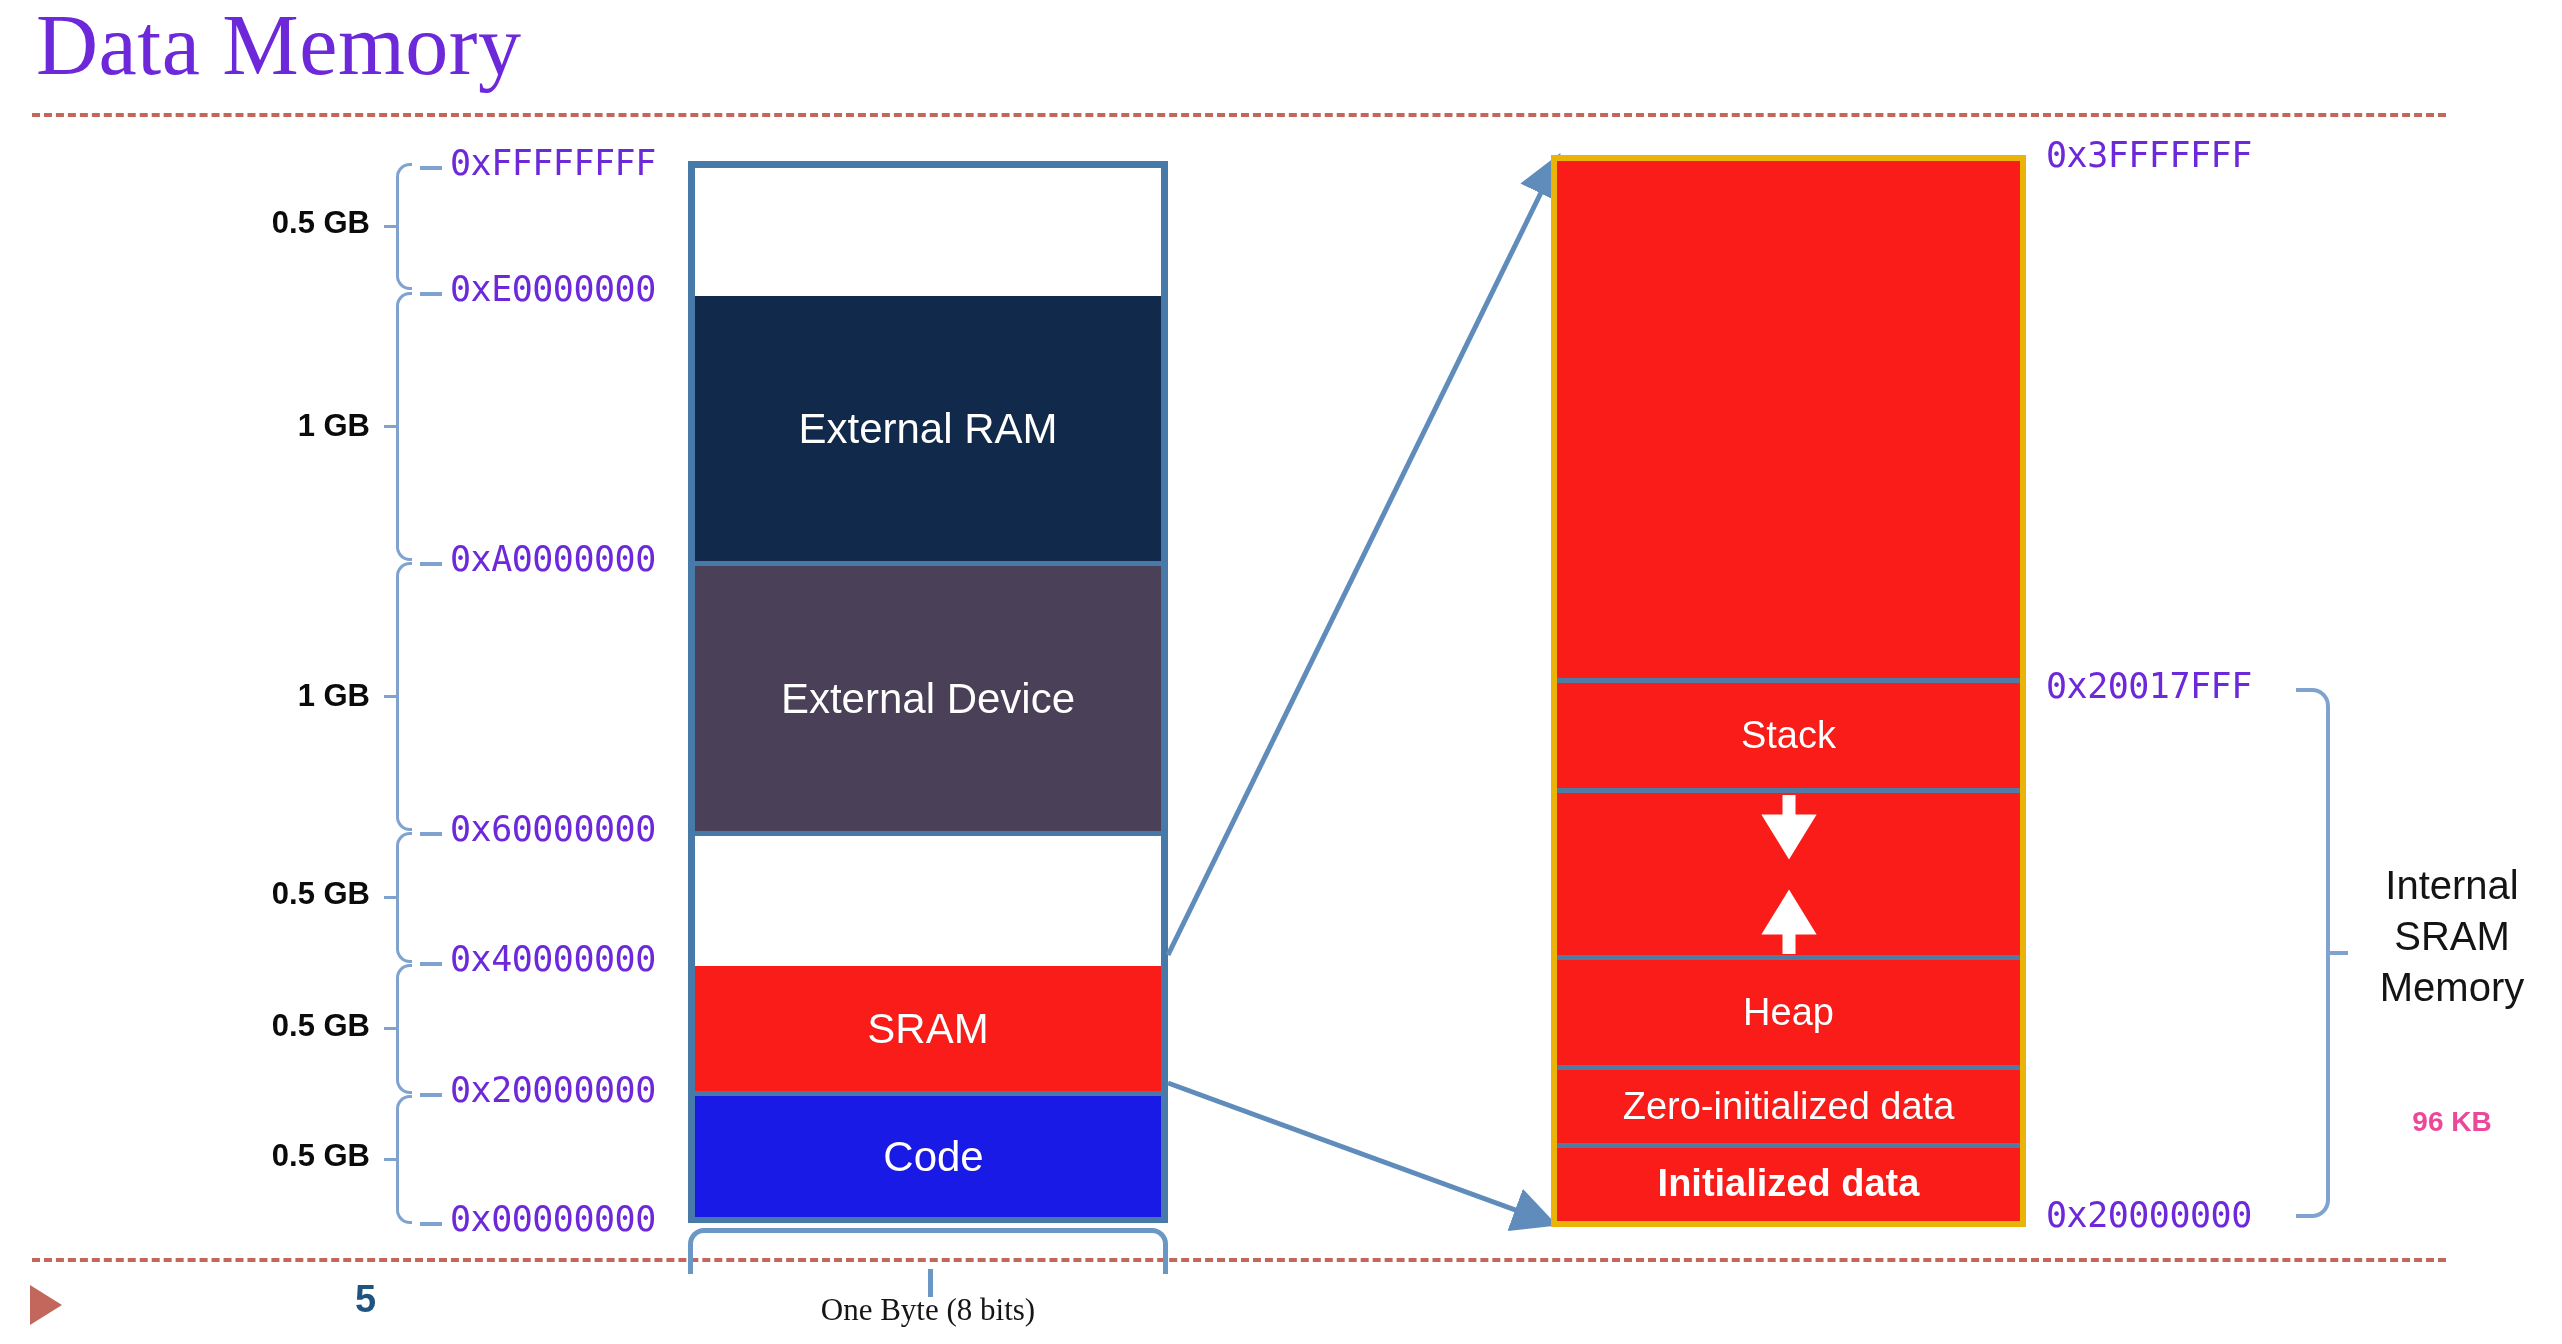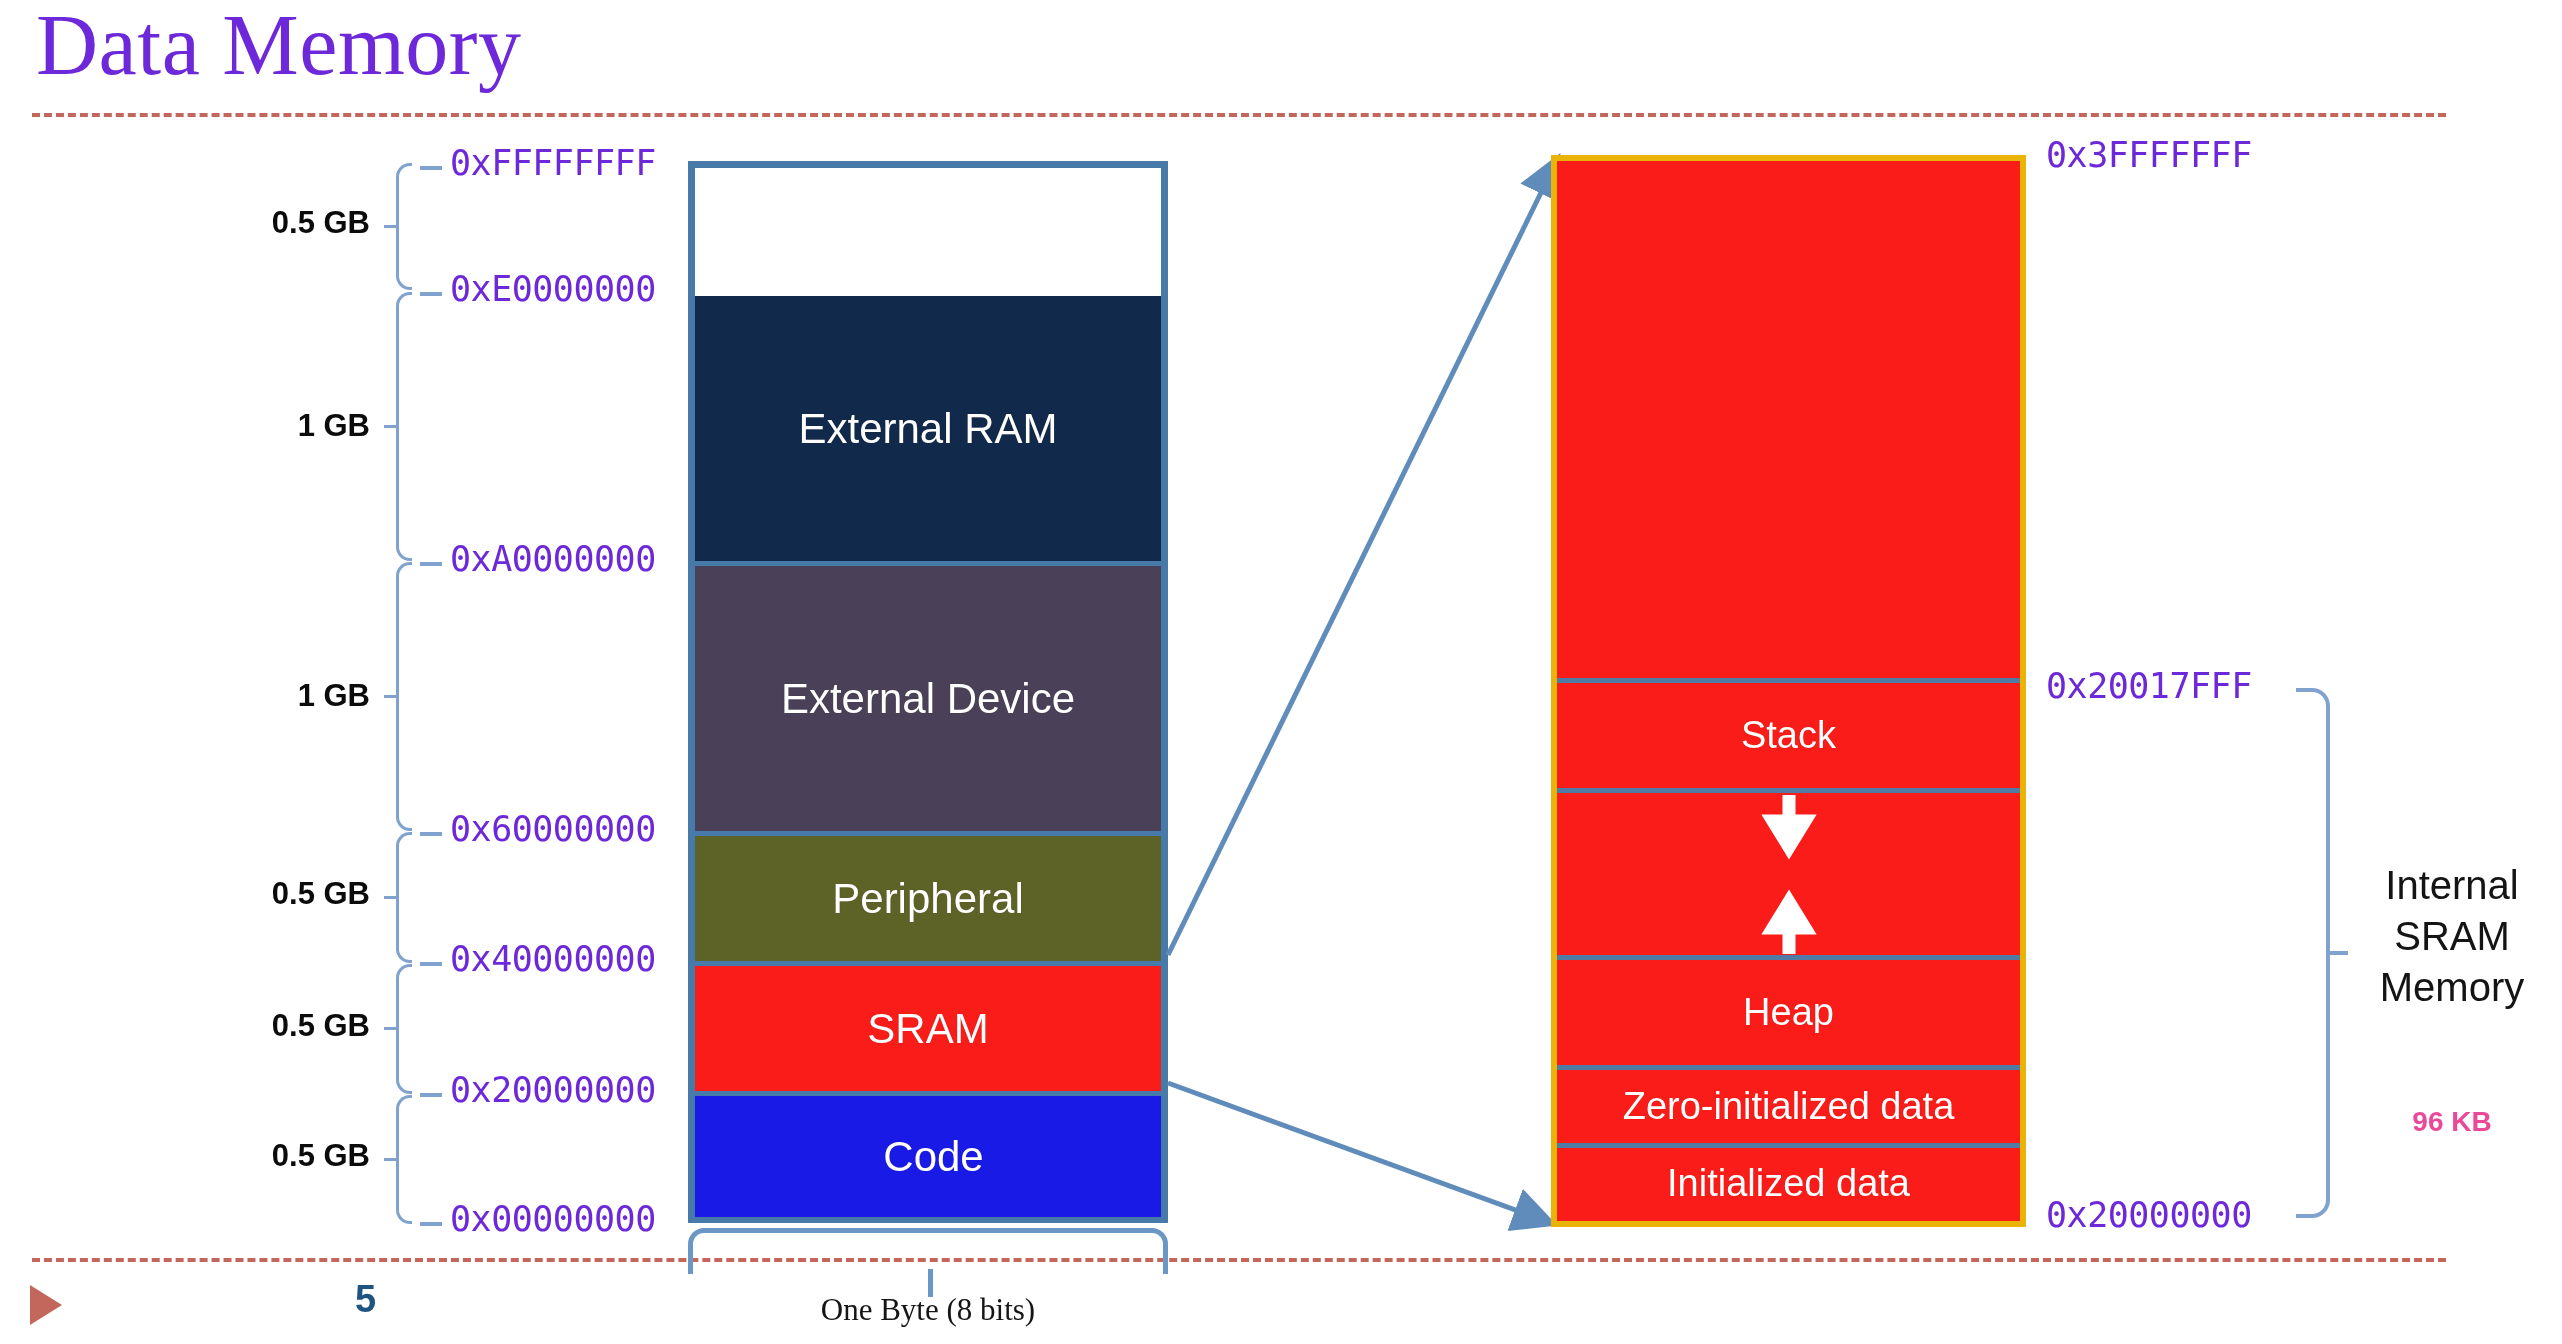--- a/index.html
+++ b/index.html
@@ -187,21 +187,21 @@
     width: 100%;
     box-sizing: border-box;
     border-bottom: 5px solid #4f7ba4;
     display: flex;
     align-items: center;
     justify-content: center;
     color: #ffffff;
     font-size: 38px;
     text-shadow: 0 0 1px rgba(0,0,0,0.2);
   }
-  .sram-section.no-line { border-bottom: none; }
+  .sram-section.no-line { border-bottom: none; font-weight: bold; }
 
   
   #connectors {
     position: absolute;
     left: 0; top: 0;
     width: 2562px; height: 1344px;
     pointer-events: none;
   }
 
   
@@ -318,21 +318,20 @@
 
   <div class="addr-dash" style="left:420px; top:1093px;"></div>
   <div class="addr" style="left:450px; top:1070px;">0x20000000</div>
 
   <div class="addr-dash" style="left:420px; top:1222px;"></div>
   <div class="addr" style="left:450px; top:1199px;">0x00000000</div>
 
   <div id="map-column">
     <div class="map-block" style="top:128px; height:270px; background:#11294a;">External RAM</div>
     <div class="map-block" style="top:398px; height:270px; background:#4a4057;">External Device</div>
-    <div class="map-block" style="top:668px; height:130px; background:#5d6227;">Peripheral</div>
     <div class="map-block" style="top:798px; height:130px; background:#fa1c18;">SRAM</div>
     <div class="map-block" style="top:928px; height:121px; background:#1a1ae6; border-bottom:none;">Code</div>
   </div>
 
   <div id="byte-brace">
     <div class="seg left-seg"></div>
     <div class="seg right-seg"></div>
     <div class="seg point"></div>
   </div>
   <div id="byte-label">One Byte (8 bits)</div>

